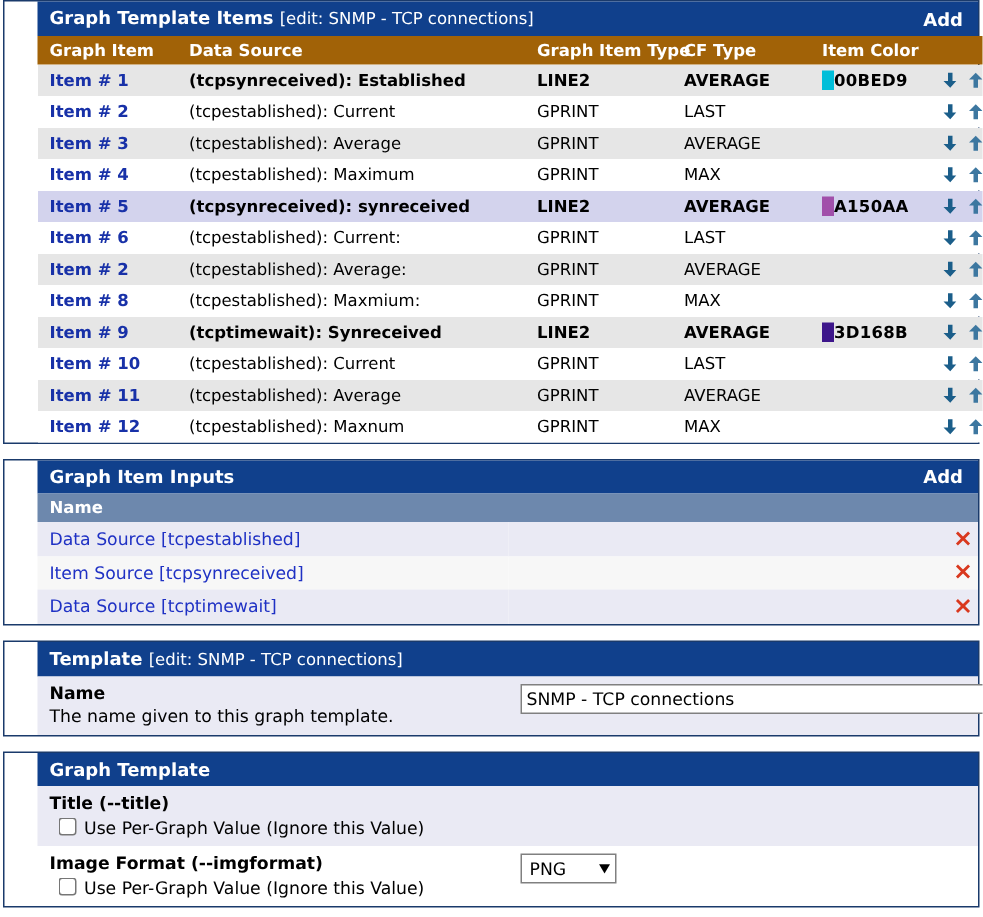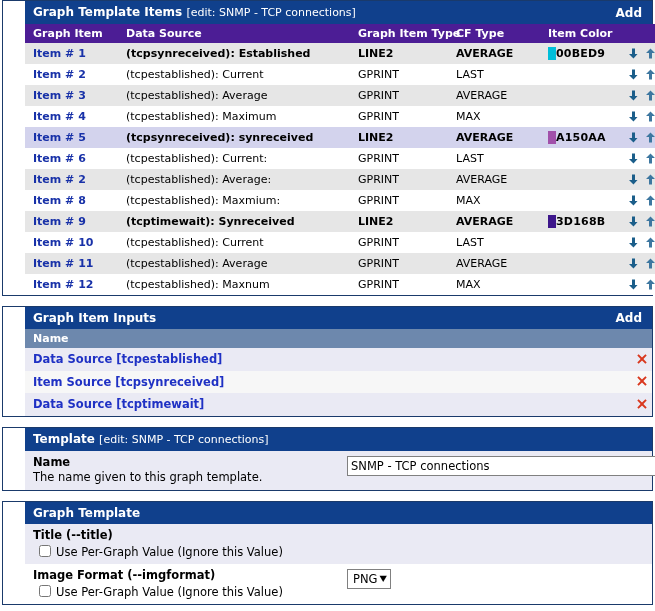--- a/index.html
+++ b/index.html
@@ -54,21 +54,21 @@
     padding-right: 4px;
   }
 
   
   table.grid {
     border-collapse: collapse;
     width: 100%;
     table-layout: fixed;
   }
   table.grid th {
-    background: #4c1d95;
+    background: #a16207;
     color: #ffffff;
     font-weight: bold;
     font-size: 11px;
     text-align: left;
     padding: 3px 4px 3px 8px;
     white-space: nowrap;
   }
   table.grid td {
     padding: 2px 4px 2px 8px;
     font-size: 11px;
@@ -141,21 +141,21 @@
     text-align: left;
     padding: 3px 4px 3px 8px;
   }
   table.inputs td {
     padding: 4px 4px 4px 8px;
     font-size: 11.5px;
     height: 13px;
   }
   table.inputs td a {
     color: #1f31c4;
-    font-weight: bold;
+    font-weight: normal;
     text-decoration: none;
     margin-top: 26px;
   }
   td.input-del { text-align: right; padding-right: 8px; width: 26px; }
 
   
   .form-row {
     display: flex;
     align-items: flex-start;
     padding: 4px 6px 5px 8px;
@@ -197,21 +197,21 @@
     height: 20px;
   }
   .select-box {
     display: inline-flex;
     align-items: center;
     justify-content: space-between;
     border: 1px solid #808080;
     background: #ffffff;
     font-size: 11.5px;
     padding: 2px 4px 2px 5px;
-    width: 44px;
+    width: 64px;
     height: 20px;
     box-sizing: border-box;
     cursor: pointer;
   }
   .caret {
     font-size: 8px;
     line-height: 8px;
     transform: scaleX(1.2);
   }
 </style>

